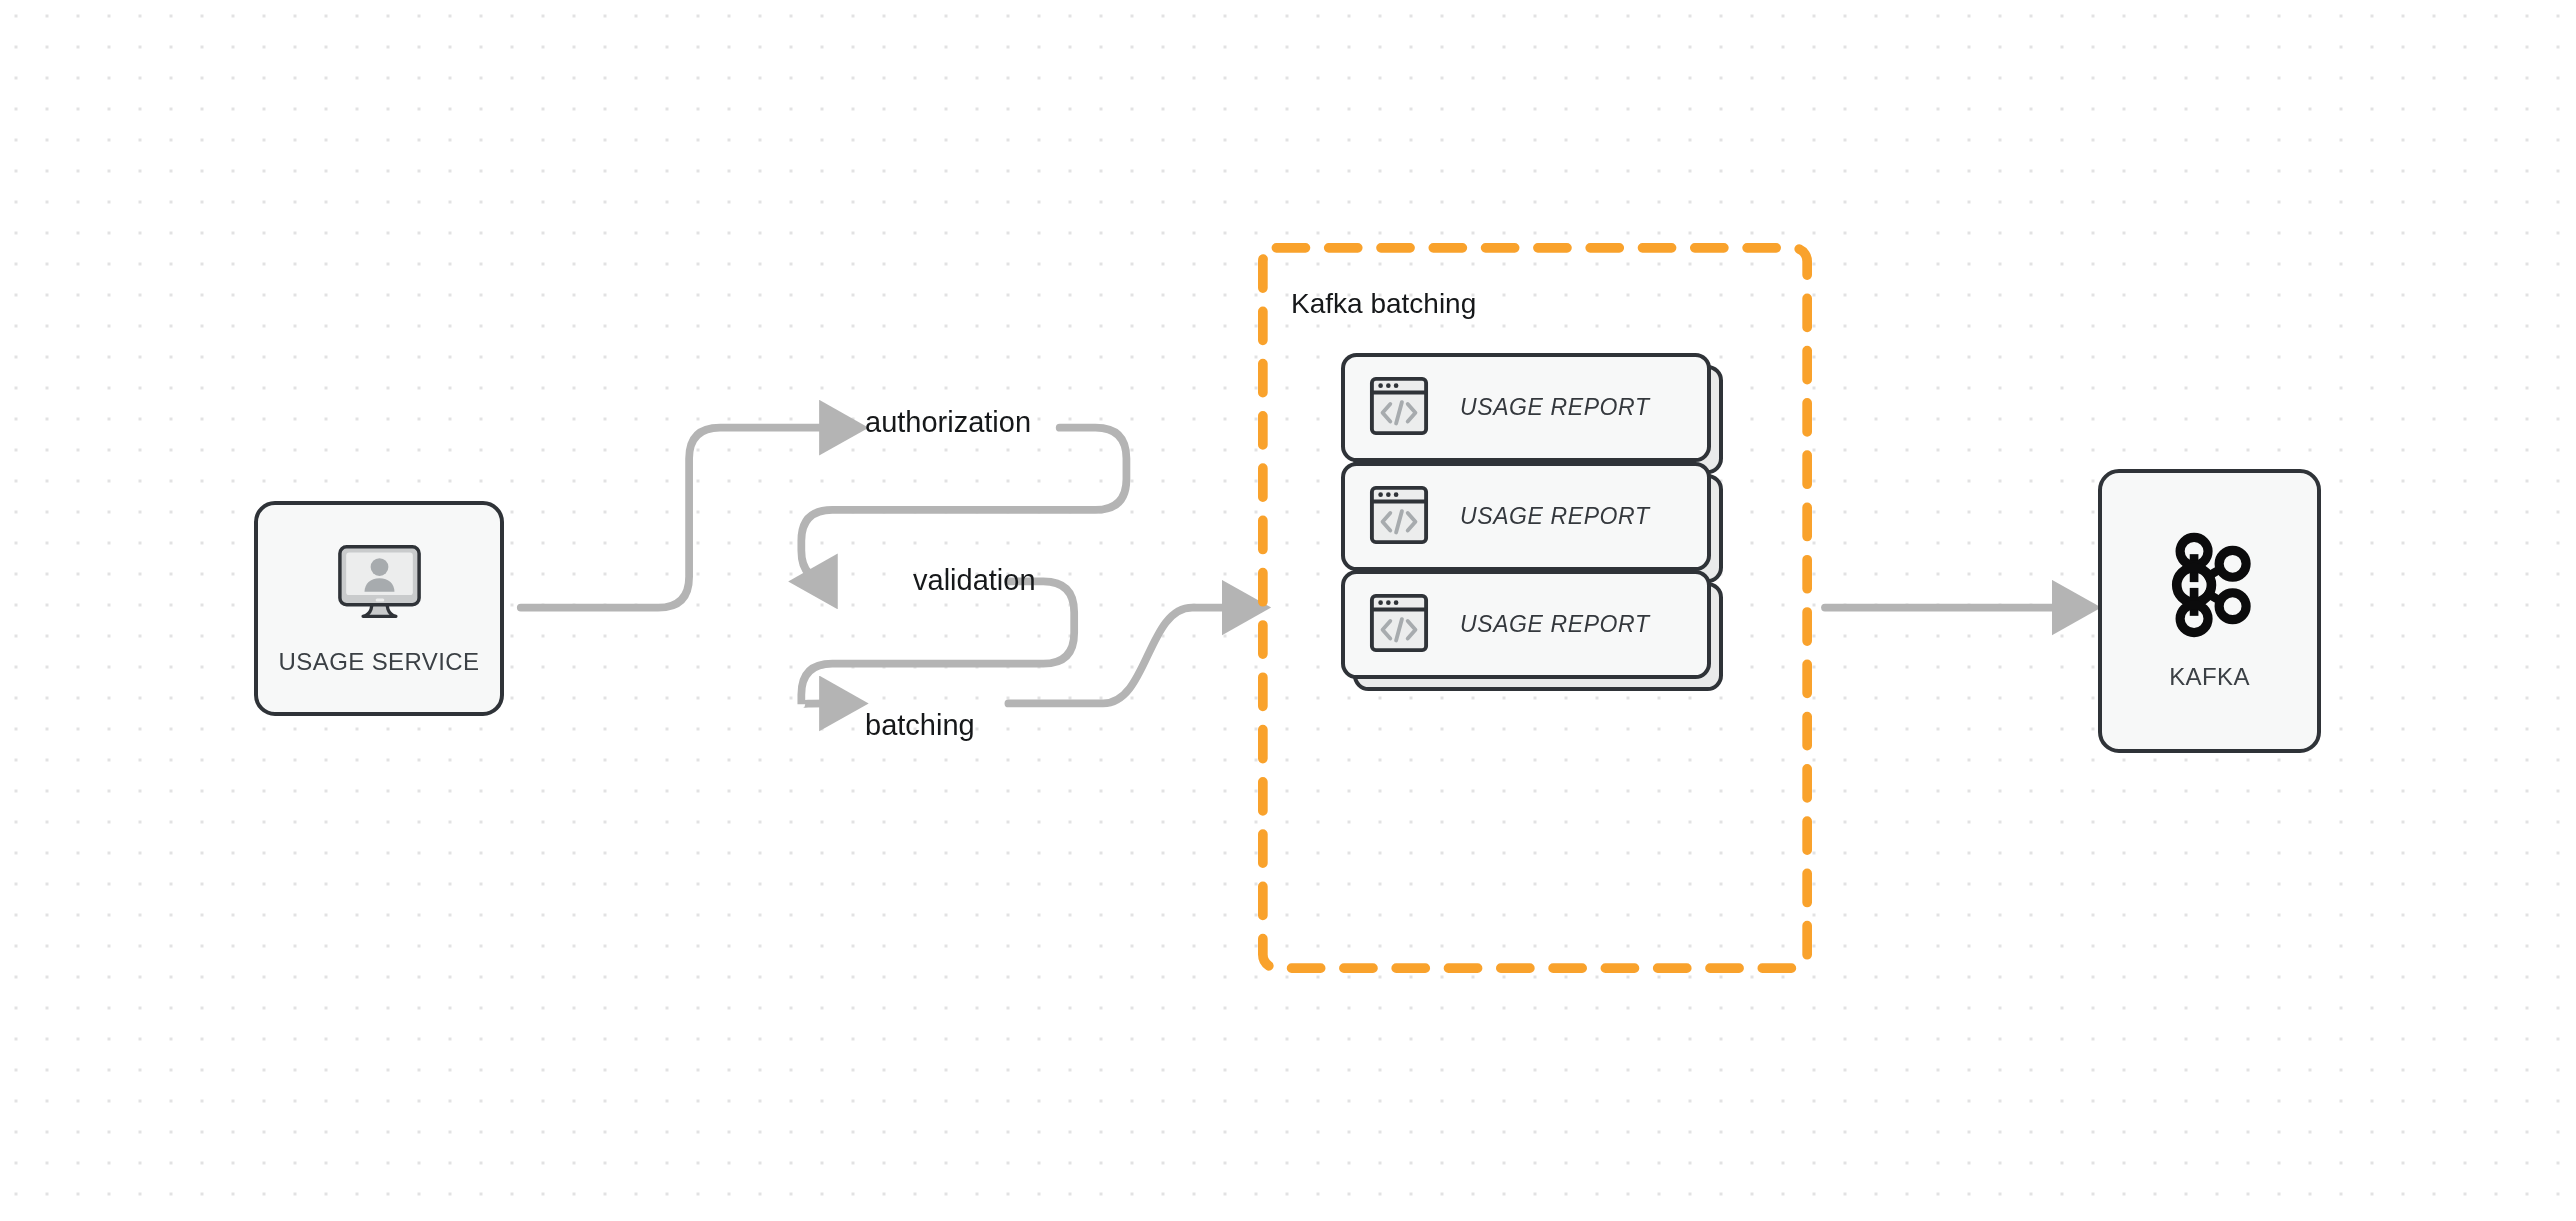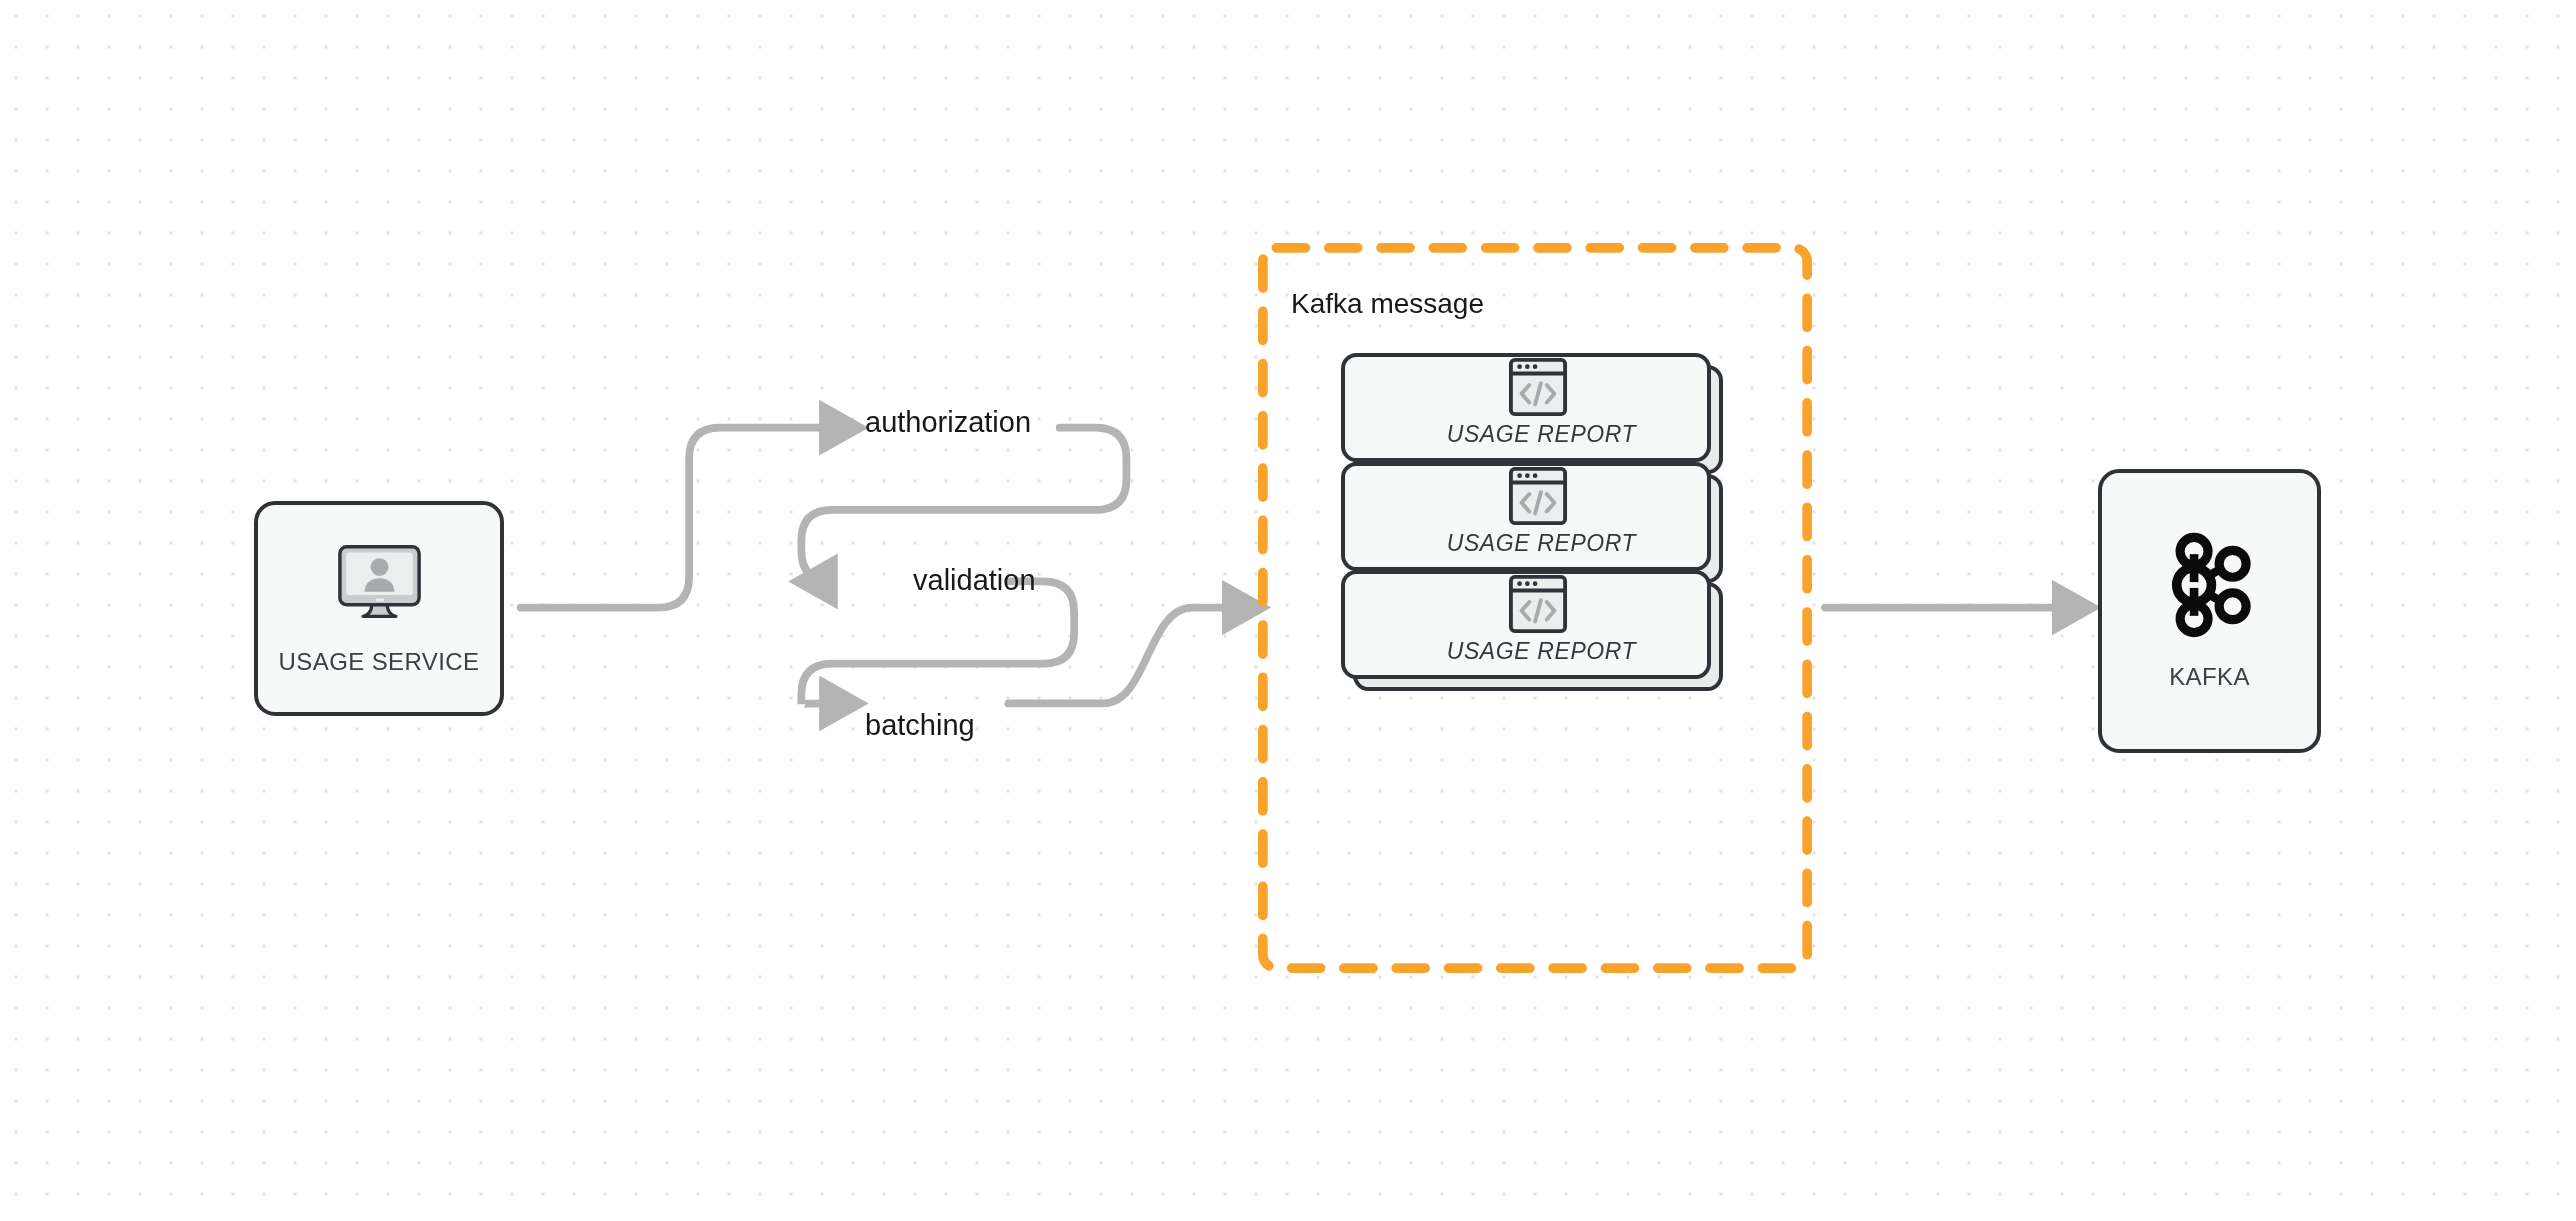--- a/index.html
+++ b/index.html
@@ -127,21 +127,21 @@
     position: absolute;
     left: 0;
     top: 0;
     width: 370px;
     height: 109px;
     box-sizing: border-box;
     background: #f7f8f8;
     border: 4.8px solid #2f3338;
     border-radius: 15.5px;
     display: flex;
-    flex-direction: column;
+    flex-direction: row;
     align-items: center;
   }
   .card-icon {
     margin-left: 24px;
     flex: 0 0 auto;
   }
   .card-text {
     margin-left: 31px;
     font-size: 23px;
     font-style: italic;
@@ -223,21 +223,21 @@
   <div class="step-label" id="step-authorization">authorization</div>
   <div class="step-label" id="step-validation">validation</div>
   <div class="step-label" id="step-batching">batching</div>
 
   <div id="group-kafka-message">
 
     <svg class="dash-svg" viewBox="0 0 572 754" xmlns="http://www.w3.org/2000/svg" preserveAspectRatio="none">
       <rect x="5" y="5" width="562" height="744" rx="14" ry="14" fill="none" stroke="#f9a22c" stroke-width="10" stroke-linecap="round" stroke-dasharray="30 24"></rect>
     </svg>
 
-    <div id="group-title">Kafka message</div>
+    <div id="group-title">Kafka batching</div>
 
     <div class="card-stack" id="card-1">
       <div class="card-back"></div>
       <div class="card-front">
         <span class="card-icon">
           <svg width="60" height="60" viewBox="0 0 62 62" xmlns="http://www.w3.org/2000/svg">
             <rect x="3" y="3" width="56" height="56" rx="4" ry="4" fill="#eceded" stroke="#2f3338" stroke-width="4"></rect>
             <path d="M3 17 L59 17" stroke="#2f3338" stroke-width="4"></path>
             <circle cx="12" cy="10" r="2.4" fill="#2f3338"></circle>
             <circle cx="20" cy="10" r="2.4" fill="#2f3338"></circle>

